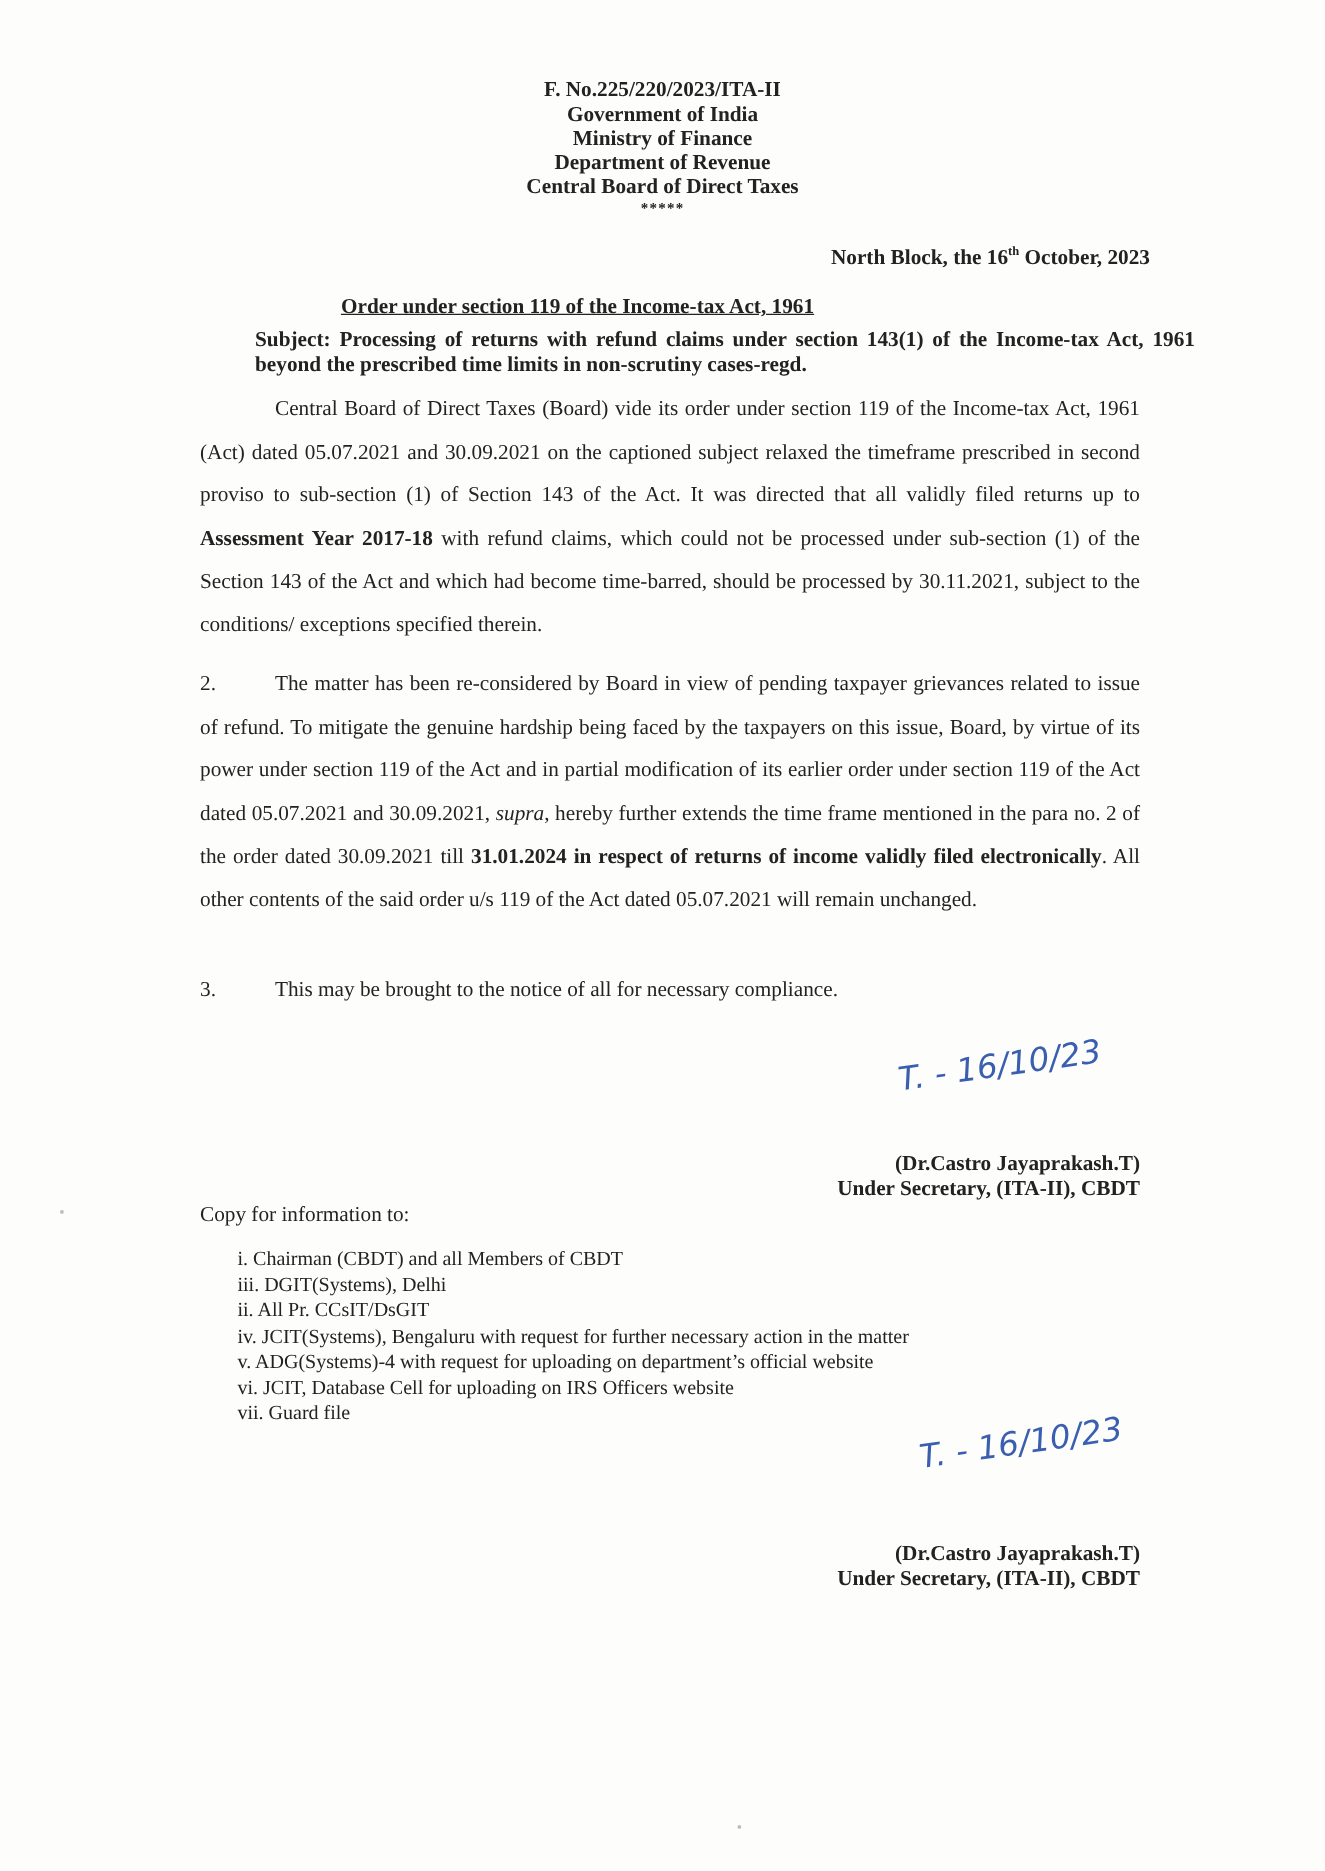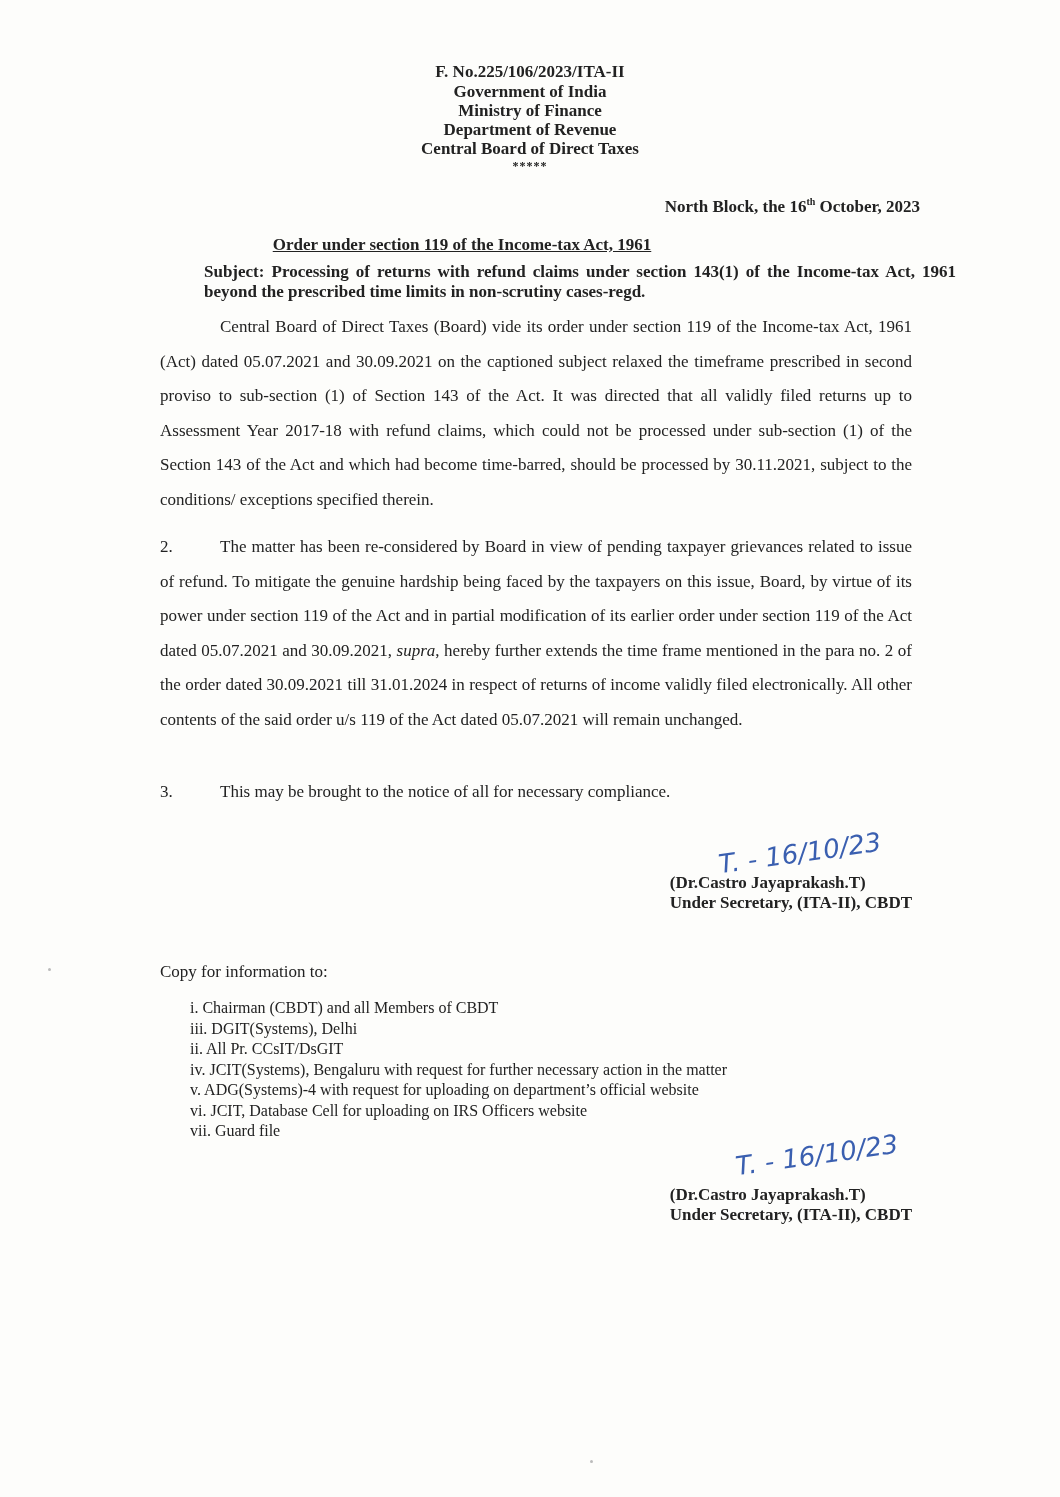--- a/index.html
+++ b/index.html
@@ -10,33 +10,33 @@
   .page { position: absolute; left: 0; top: 0; width: 1060px; height: 1497px; }
   .hdr { position: absolute; left: 0; width: 1060px; text-align: center; font-weight: bold; font-size: 17px; line-height: 19px; }
   .stars { font-size: 12px; line-height: 12px; letter-spacing: 1px; }
   .date { position: absolute; right: 140px; top: 196px; font-weight: bold; font-size: 17px; text-align: center; }
   .date sup { font-size: 10px; }
   .order-title { position: absolute; left: 0; width: 924px; top: 235px; text-align: center; font-weight: bold; font-size: 17px; text-decoration: underline; }
   .subject { position: absolute; left: 160px; width: 752px; top: 262px; font-weight: bold; font-size: 17px; line-height: 20px; text-align: justify; margin-left: 44px; }
   .para { position: absolute; left: 160px; width: 752px; font-size: 17px; line-height: 34.6px; text-align: justify; }
   .indent { display: inline-block; width: 60px; }
   .num { display: inline-block; width: 60px; }
-  b { font-weight: normal; }
-  .sigblock { position: absolute; right: 148px; font-weight: bold; font-size: 17px; line-height: 20px; }
+  b { font-weight: bold; }
+  .sigblock { position: absolute; right: 148px; text-align: right; font-weight: bold; font-size: 17px; line-height: 20px; margin-top: 48px; }
   .sig { position: absolute; font-family: "DejaVu Sans", sans-serif; color: #3a5fb0; font-size: 26px; font-style: italic; transform: rotate(-8deg); }
   .copy-h { position: absolute; left: 160px; top: 962px; font-weight: normal; font-size: 17px; }
   .copy-list { position: absolute; left: 190px; top: 998px; font-size: 16px; line-height: 20.5px; list-style: none; margin: 0; padding: 0; }
   .mark { position:absolute; width:3px; height:3px; background:#bbb; border-radius:50%; }
 </style>
 </head>
 <body>
 
 <div class="page">
 
-  <div class="hdr" style="top:62px">F. No.225/106/2023/ITA-II</div>
+  <div class="hdr" style="top:62px">F. No.225/220/2023/ITA-II</div>
   <div class="hdr" style="top:82px">Government of India</div>
   <div class="hdr" style="top:101px">Ministry of Finance</div>
   <div class="hdr" style="top:120px">Department of Revenue</div>
   <div class="hdr" style="top:139px">Central Board of Direct Taxes</div>
   <div class="hdr stars" style="top:160px">*****</div>
 
   <div class="date">
     <span>North Block, the 16</span><sup>th</sup><span> October, 2023</span>
   </div>
 

